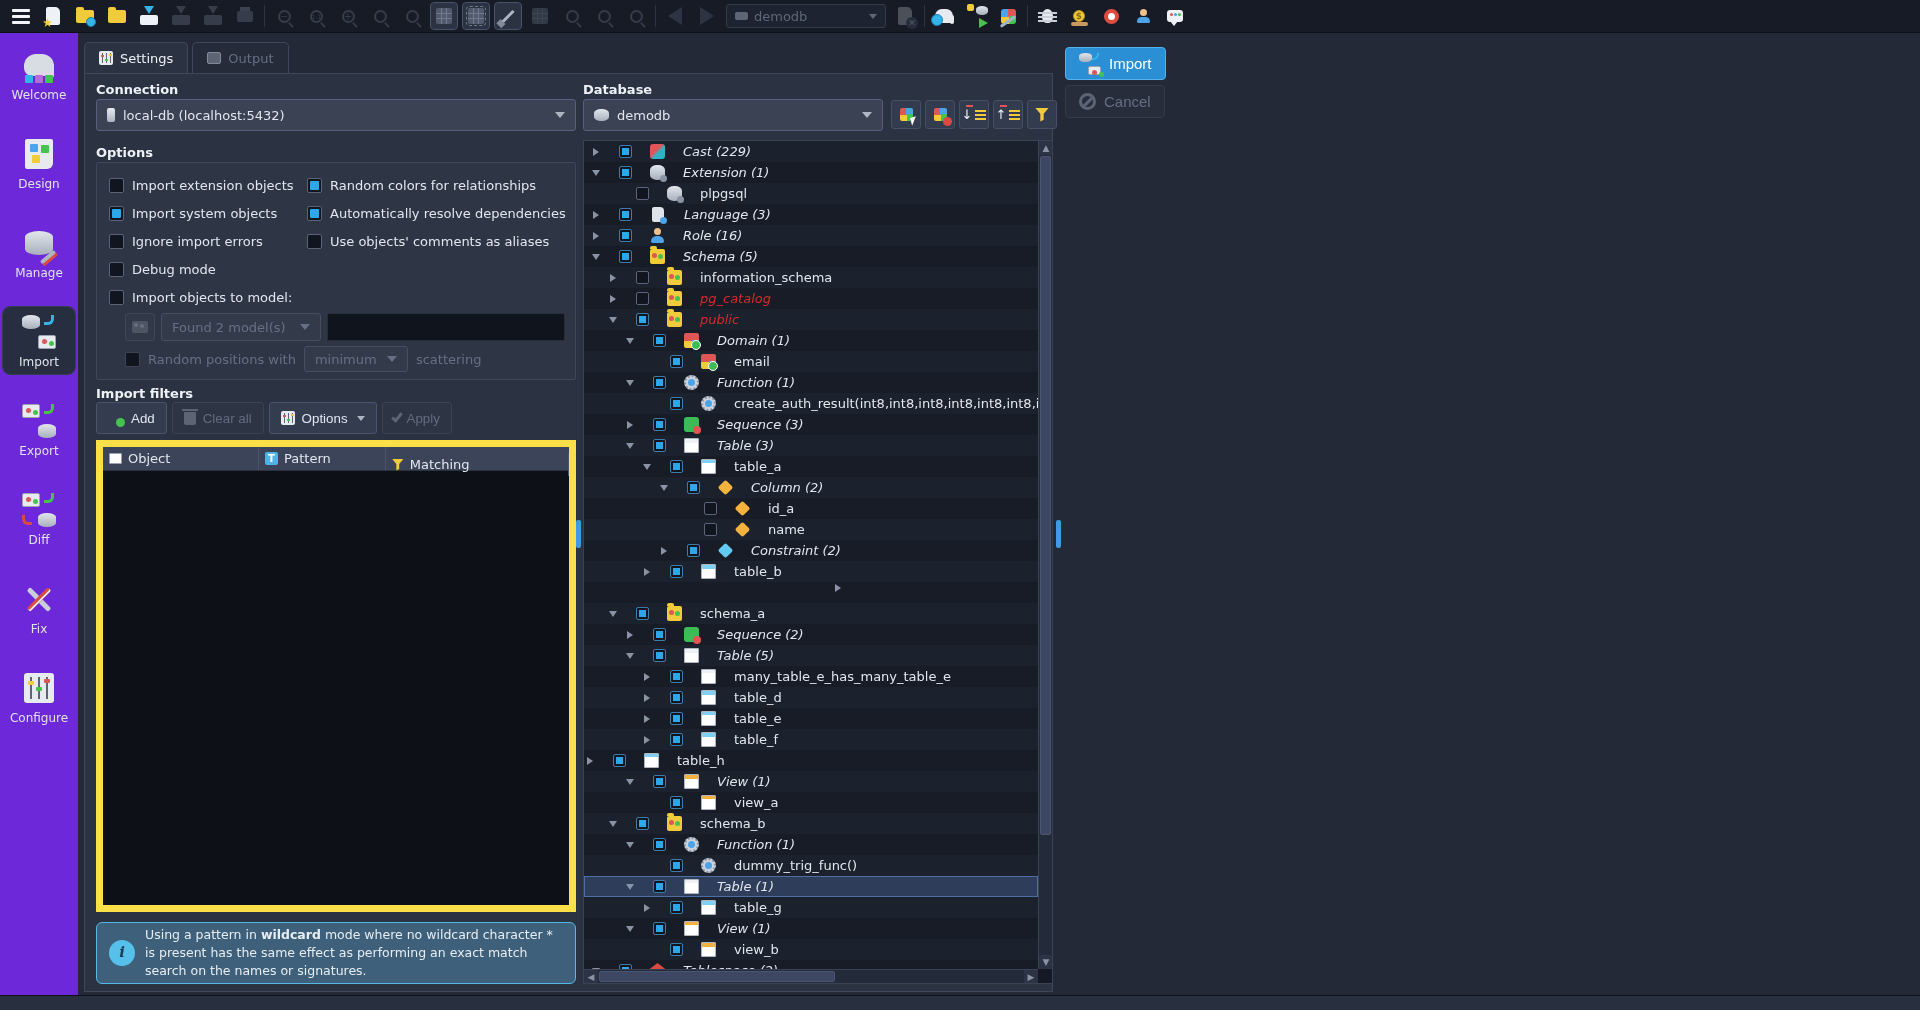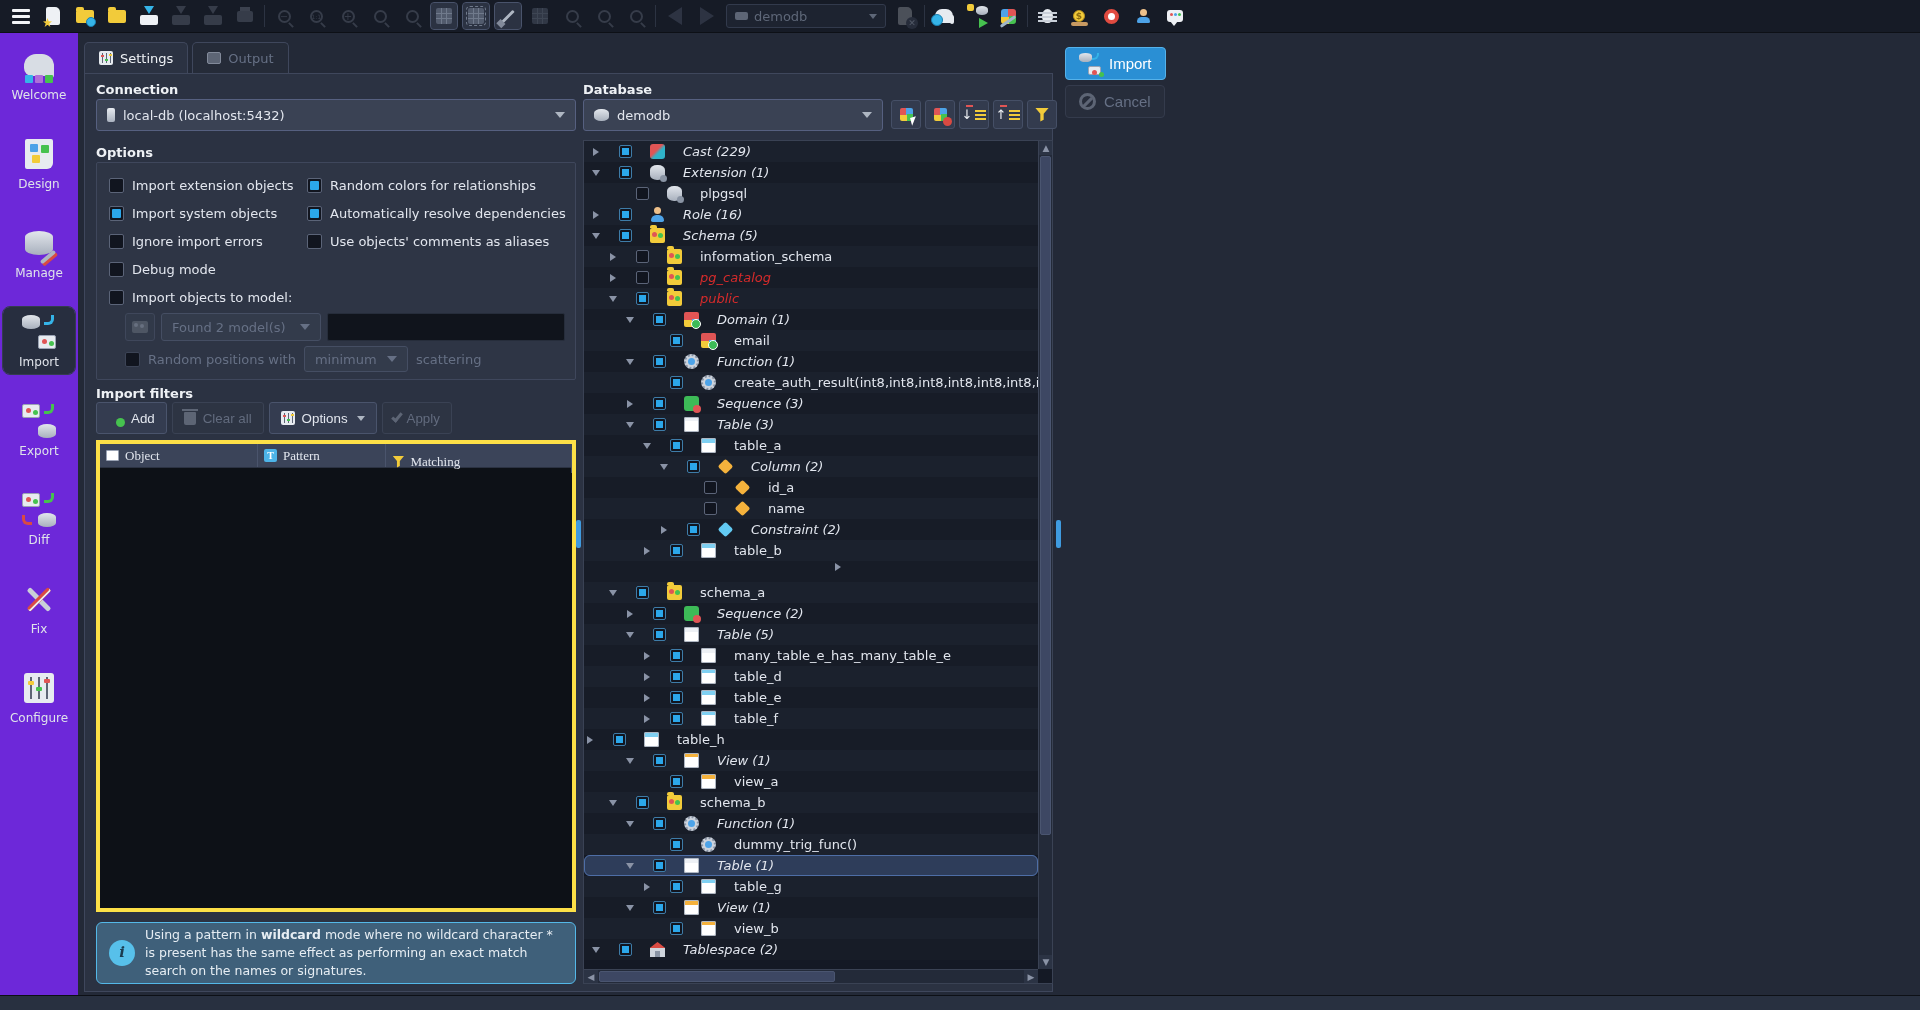--- a/index.html
+++ b/index.html
@@ -156,21 +156,21 @@
   .btn.dis { background:#2d3443; color:#626b7e; border-color:#3a4254; }
   .funnel { width:14px; height:14px; background:#f2cb3a; clip-path:polygon(0 0,100% 0,62% 45%,62% 88%,38% 100%,38% 45%); }
   .funnel.small { width:12px; height:12px; }
   .plus { position:absolute; width:9px; height:9px; background:#46c24f; border-radius:50%; color:#fff;
     font-size:8px; line-height:9px; text-align:center; left:14px; top:14px; }
   .trash { width:12px; height:13px; background:#5d6575; border-radius:1px 1px 2px 2px; position:relative; }
   .trash::before { content:""; position:absolute; top:-3px; left:-2px; width:16px; height:2px; background:#5d6575; }
   .chk { width:6px; height:11px; border-right:3px solid #5d6575; border-bottom:3px solid #5d6575; transform:rotate(40deg); margin-top:-4px; }
   .dropcar { border-left:4px solid transparent; border-right:4px solid transparent; border-top:5px solid #aeb6c2; margin-left:2px; }
 
-  .ftable { position:absolute; border:4px solid #fde047; background:#0d1117;font-family:Liberation Serif, serif; }
+  .ftable { position:absolute; border:7px solid #fde047; background:#0d1117; }
   .fhead { display:flex; background:#3b4459; height:24px; align-items:center; border-bottom:1px solid #2b3242; }
   .fcol { display:flex; align-items:center; gap:6px; padding:0 6px; height:100%; border-right:1px solid #4a546c; }
   .obj-ic { width:13px; height:11px; background:#fff; border:1px solid #9aa3b4; border-radius:1px; }
   .pat-ic { width:13px; height:13px; background:#4db4e8; border-radius:2px; color:#fff; font-size:10px; font-weight:bold; text-align:center; line-height:13px; }
 
   .infobox { position:absolute; background:#3f607a; border:1px solid #54b8e8; border-radius:6px;
     display:flex; align-items:center; gap:10px; padding:8px 12px; color:#e6edf3; line-height:1.45; }
   .info-ic { width:26px; height:26px; border-radius:50%; background:#57c0ea; color:#1b3c50;
     font-weight:bold; font-size:15px; display:flex; align-items:center; justify-content:center;
     font-family:"DejaVu Serif", serif; font-style:italic; flex:0 0 auto; }
@@ -186,21 +186,21 @@
     border-radius:50%; background:#d94a42; }
   .sortgl { color:#eef1f5; font-size:13px; margin-right:3px; }
   .bars3 { width:11px; height:2px; background:#f2cb3a; box-shadow:0 4px 0 #f2cb3a, 0 8px 0 #f2cb3a; margin-top:-8px; }
   .redtick { position:absolute; top:4px; left:6px; width:7px; height:2px; background:#e05555; }
 
   .tree { position:absolute; background:#141925; border:1px solid #3a4254; overflow:hidden; }
   .trow { height:21px; display:flex; align-items:center; gap:18px; white-space:nowrap; overflow:hidden;
     padding-right:4px; }
   .trow.even { background:#1b212d; }
   .trow.odd { background:#171c27; }
-  .trow.sel { background:#2e3d5a; outline:1px solid #4e6ea6; outline-offset:-1px;border-radius:6px; }
+  .trow.sel { background:#2e3d5a; outline:1px solid #4e6ea6; outline-offset:-1px; }
   .trow .lbl { color:#e2e6ee; }
   .trow .lbl.it { font-style:italic; }
   .trow .lbl.red { color:#d62b2b; }
   .arbox { width:11px; height:11px; flex:0 0 auto; display:flex; align-items:center; justify-content:center; }
   .ar-r { width:0; height:0; border-left:6px solid #8a93a6; border-top:4px solid transparent; border-bottom:4px solid transparent; }
   .ar-d { width:0; height:0; border-top:6px solid #8a93a6; border-left:4px solid transparent; border-right:4px solid transparent; }
   .tcb { width:13px; height:13px; border-radius:2px; background:#11151f; border:1px solid #5b6478; position:relative; flex:0 0 auto; }
   .tcb.on { border-color:#3e7ca8; }
   .tcb.on::after { content:""; position:absolute; left:2px; top:2px; width:7px; height:7px; background:#2ba7ea; }
   .ti { width:15px; height:15px; flex:0 0 auto; position:relative; }
@@ -596,20 +596,28 @@
             <span class="tcb on"></span>
             <span class="ti ext"></span>
             <span class="lbl it">Extension (1)</span>
           </div>
           <div class="trow even" style="padding-left: 23px;">
             <span class="arbox"></span>
             <span class="tcb"></span>
             <span class="ti ext"></span>
             <span class="lbl">plpgsql</span>
           </div>
+          <div class="trow odd" style="padding-left: 6px;">
+            <span class="arbox">
+              <span class="ar-r"></span>
+            </span>
+            <span class="tcb on"></span>
+            <span class="ti lang"></span>
+            <span class="lbl it">Language (3)</span>
+          </div>
           <div class="trow even" style="padding-left: 6px;">
             <span class="arbox">
               <span class="ar-r"></span>
             </span>
             <span class="tcb on"></span>
             <span class="ti role"></span>
             <span class="lbl it">Role (16)</span>
           </div>
           <div class="trow odd" style="padding-left: 6px;">
             <span class="arbox">

